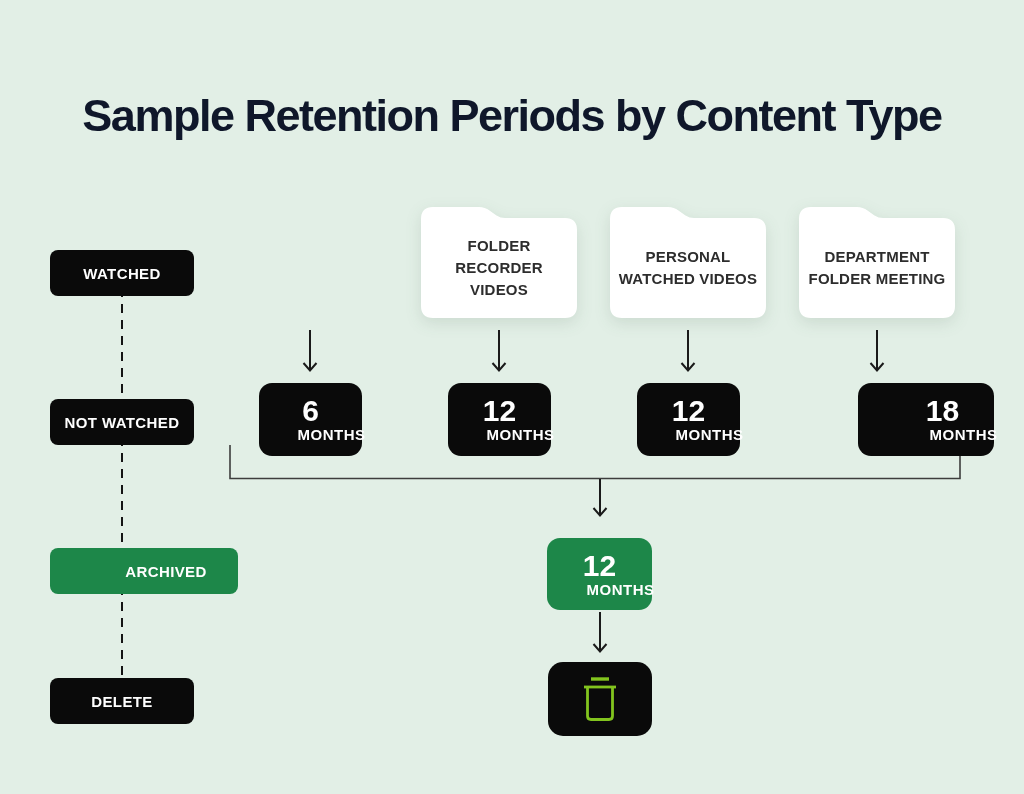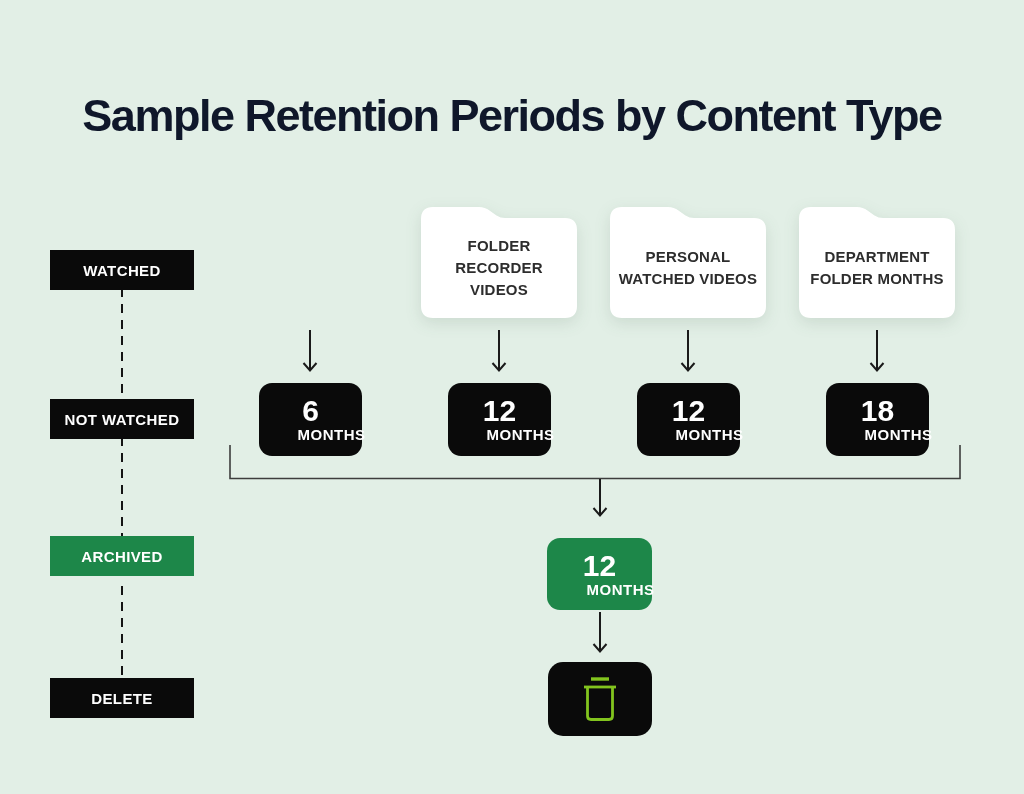--- a/index.html
+++ b/index.html
@@ -11,23 +11,23 @@
     overflow:hidden;
   }
   .page-title {
     position:absolute; left:0; right:0; top:90px;
     text-align:center;
     font-size:45px; font-weight:800; letter-spacing:-1.5px;
     color:#0f172a;
   }
   
   .stage {
-    position:absolute; left:50px; width:144px; height:40px;
+    position:absolute; left:50px; width:144px; height:46px;
     background:#0a0a0a; color:#ffffff;
-    border-radius:0;
+    border-radius:8px;
     display:flex; align-items:center; justify-content:center;
     font-size:15px; font-weight:700; letter-spacing:0.4px;
   }
   .stage.green { background:#1d8749; }
   
   .folder { position:absolute; top:207px; width:156px; height:111px;
     filter:drop-shadow(0 5px 8px rgba(40,70,50,0.12)); }
   .folder svg { position:absolute; left:0; top:0; }
   .folder-label {
     position:absolute; left:4px; right:4px; top:11px; bottom:0;
@@ -87,21 +87,21 @@
         <polyline points="593.5,644 600,651.5 606.5,644"></polyline>
     </g>
   </svg>
 
   <div class="stage" style="top:250px;">
     <span>WATCHED</span>
   </div>
   <div class="stage" style="top:399px;">
     <span>NOT WATCHED</span>
   </div>
-  <div class="stage green" style="top:536px;">
+  <div class="stage green" style="top:548px;padding-left:44px;">
     <span>ARCHIVED</span>
   </div>
   <div class="stage" style="top:678px;">
     <span>DELETE</span>
   </div>
 
   <div class="folder" style="left:421px;">
     <svg width="156" height="111" viewBox="0 0 156 111">
       <path d="M12,0 H58 Q64,0 68.5,3.5 L75.5,8.5 Q79.5,11 84,11 H144 Q156,11 156,23 V99 Q156,111 144,111 H12 Q0,111 0,99 V12 Q0,0 12,0 Z" fill="#ffffff"></path>
     </svg>
@@ -118,37 +118,37 @@
       <span>PERSONAL</span>
       <span>WATCHED VIDEOS</span>
     </div>
   </div>
   <div class="folder" style="left:799px;">
     <svg width="156" height="111" viewBox="0 0 156 111">
       <path d="M12,0 H58 Q64,0 68.5,3.5 L75.5,8.5 Q79.5,11 84,11 H144 Q156,11 156,23 V99 Q156,111 144,111 H12 Q0,111 0,99 V12 Q0,0 12,0 Z" fill="#ffffff"></path>
     </svg>
     <div class="folder-label">
       <span>DEPARTMENT</span>
-      <span>FOLDER MONTHS</span>
+      <span>FOLDER MEETING</span>
     </div>
   </div>
 
   <div class="retention" style="left:259px;">
     <span class="value">6</span>
     <span class="unit">MONTHS</span>
   </div>
   <div class="retention" style="left:448px;">
     <span class="value">12</span>
     <span class="unit">MONTHS</span>
   </div>
   <div class="retention" style="left:637px;">
     <span class="value">12</span>
     <span class="unit">MONTHS</span>
   </div>
-  <div class="retention" style="left:826px;">
+  <div class="retention" style="left:858px;padding-left:33px;">
     <span class="value">18</span>
     <span class="unit">MONTHS</span>
   </div>
 
   <div class="retention archive">
     <span class="value">12</span>
     <span class="unit">MONTHS</span>
   </div>
 
   <div class="delete-box">

